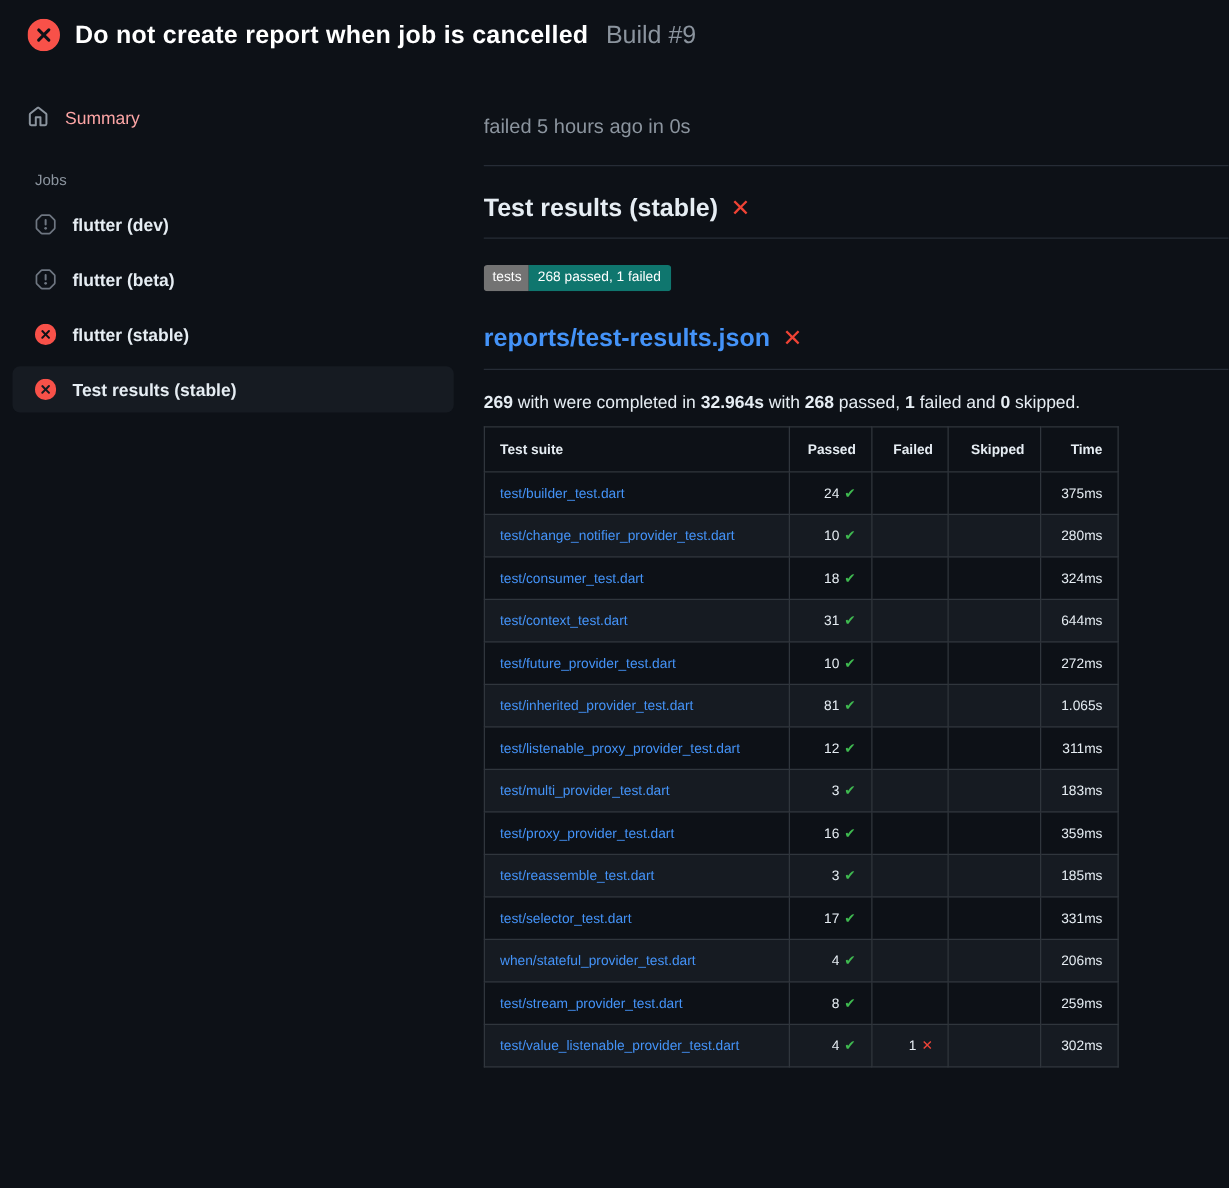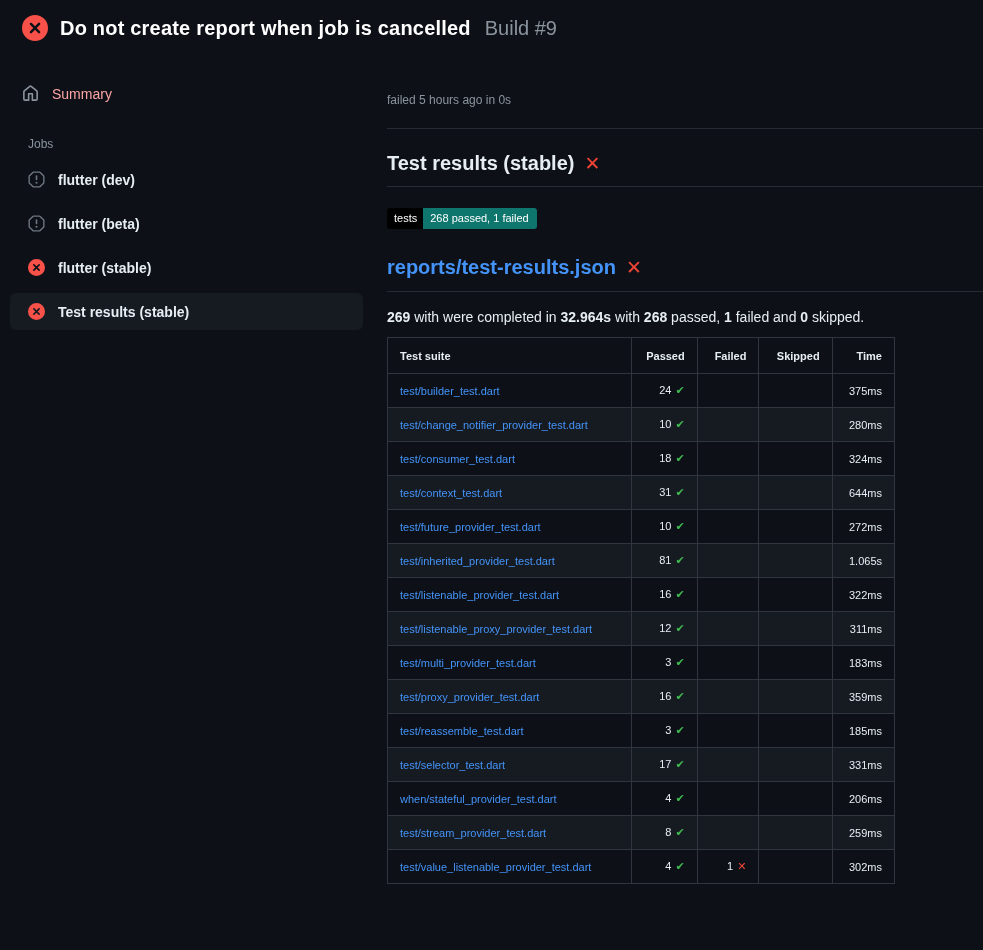--- a/index.html
+++ b/index.html
@@ -37,34 +37,34 @@
     padding: 10px 12px 10px 18px; margin-bottom: 7px;
     border-radius: 6px; cursor: pointer;
   }
   .job-item.selected { background: #161b22; }
   .job-label { font-size: 14px; font-weight: 600; color: #e6edf3; }
   .job-item .ico { width: 17px; height: 17px; display: inline-flex; flex: 0 0 auto; }
   .job-item .ico svg { width: 17px; height: 17px; }
 
   
   .breadcrumb { font-size: 14px; font-weight: 700; color: #e6edf3; }
-  .run-meta { font-size: 12px; color: #8b949e; margin-top: 5px; }
+  .run-meta { font-size: 16px; color: #8b949e; margin-top: 5px; }
   .divider { border: 0; border-top: 1px solid #262c36; margin-top: 21px; }
 
   .section-h1 {
     margin-top: 23px; padding-bottom: 11px;
     border-bottom: 1px solid #262c36;
     font-size: 20px; font-weight: 700; color: #e6edf3;
     display: flex; align-items: center; gap: 10px;
   }
   .red-x { color: #ef4335; font-weight: 700; font-size: 19px; line-height: 1; }
 
   .badge { display: inline-flex; margin-top: 21px; font-size: 11px; line-height: 1;
            border-radius: 3px; overflow: hidden; color: #ffffff; }
-  .badge .badge-key { background: #000000; padding: 5px 6px 5px 7px; }
+  .badge .badge-key { background: #737373; padding: 5px 6px 5px 7px; }
   .badge .badge-val { background: #0f766e; padding: 5px 8px 5px 7px; }
 
   .report-h2 {
     margin-top: 27px; padding-bottom: 12px;
     border-bottom: 1px solid #262c36;
     font-size: 20px; font-weight: 700;
     display: flex; align-items: center; gap: 10px;
   }
   .report-link { color: #4493f8; text-decoration: none; }
 
@@ -245,27 +245,20 @@
       </tr>
 
       <tr>
         <td class="cell-suite"><a href="#">test/inherited_provider_test.dart</a></td>
         <td class="cell-passed"><span class="num">81</span><span class="mark mark-pass">✔</span></td>
         <td class="cell-failed"><span class="num"></span></td>
         <td class="cell-skipped"><span class="num"></span></td>
         <td class="cell-time">1.065s</td>
       </tr>
 
-      <tr>
-        <td class="cell-suite"><a href="#">test/listenable_provider_test.dart</a></td>
-        <td class="cell-passed"><span class="num">16</span><span class="mark mark-pass">✔</span></td>
-        <td class="cell-failed"><span class="num"></span></td>
-        <td class="cell-skipped"><span class="num"></span></td>
-        <td class="cell-time">322ms</td>
-      </tr>
 
       <tr>
         <td class="cell-suite"><a href="#">test/listenable_proxy_provider_test.dart</a></td>
         <td class="cell-passed"><span class="num">12</span><span class="mark mark-pass">✔</span></td>
         <td class="cell-failed"><span class="num"></span></td>
         <td class="cell-skipped"><span class="num"></span></td>
         <td class="cell-time">311ms</td>
       </tr>
 
       <tr>

